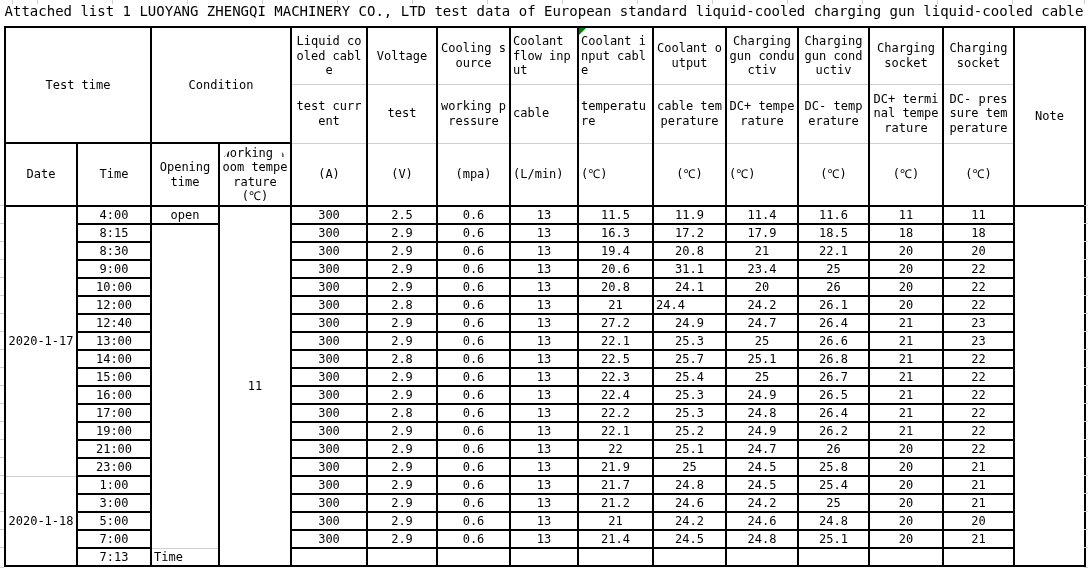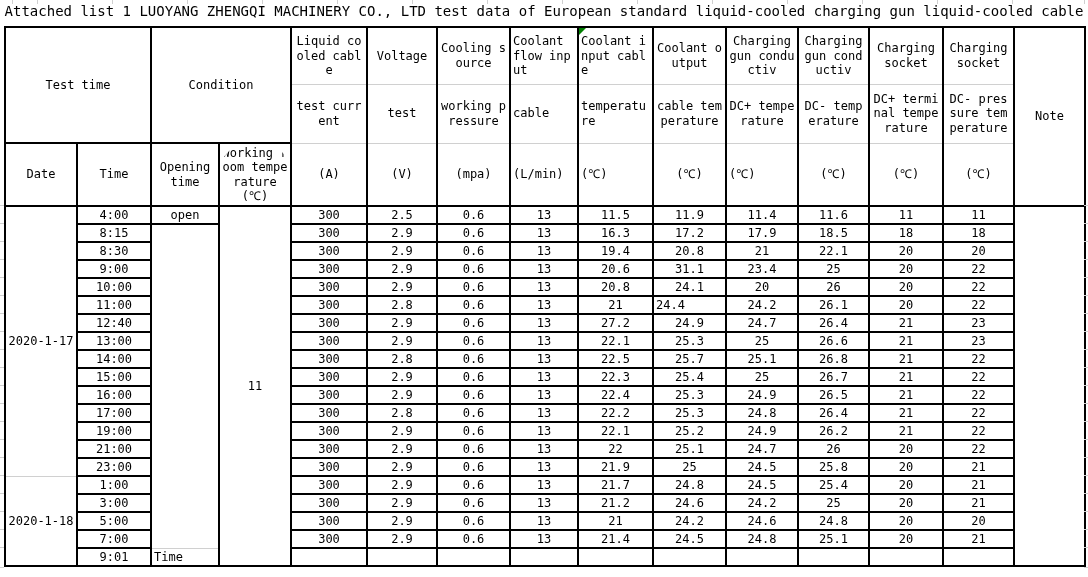--- a/index.html
+++ b/index.html
@@ -174,21 +174,21 @@
         <td>0.6</td>
         <td>13</td>
         <td>20.8</td>
         <td>24.1</td>
         <td>20</td>
         <td>26</td>
         <td>20</td>
         <td>22</td>
       </tr>
       <tr>
-        <td>11:00</td>
+        <td>12:00</td>
         <td>300</td>
         <td>2.8</td>
         <td>0.6</td>
         <td>13</td>
         <td>21</td>
         <td class="al">24.4</td>
         <td>24.2</td>
         <td>26.1</td>
         <td>20</td>
         <td>22</td>
@@ -357,21 +357,21 @@
         <td>0.6</td>
         <td>13</td>
         <td>21.4</td>
         <td>24.5</td>
         <td>24.8</td>
         <td>25.1</td>
         <td>20</td>
         <td>21</td>
       </tr>
       <tr>
-        <td>9:01</td>
+        <td>7:13</td>
         <td class="gt al">Time</td>
         <td></td>
         <td></td>
         <td></td>
         <td></td>
         <td></td>
         <td></td>
         <td></td>
         <td></td>
         <td></td>

